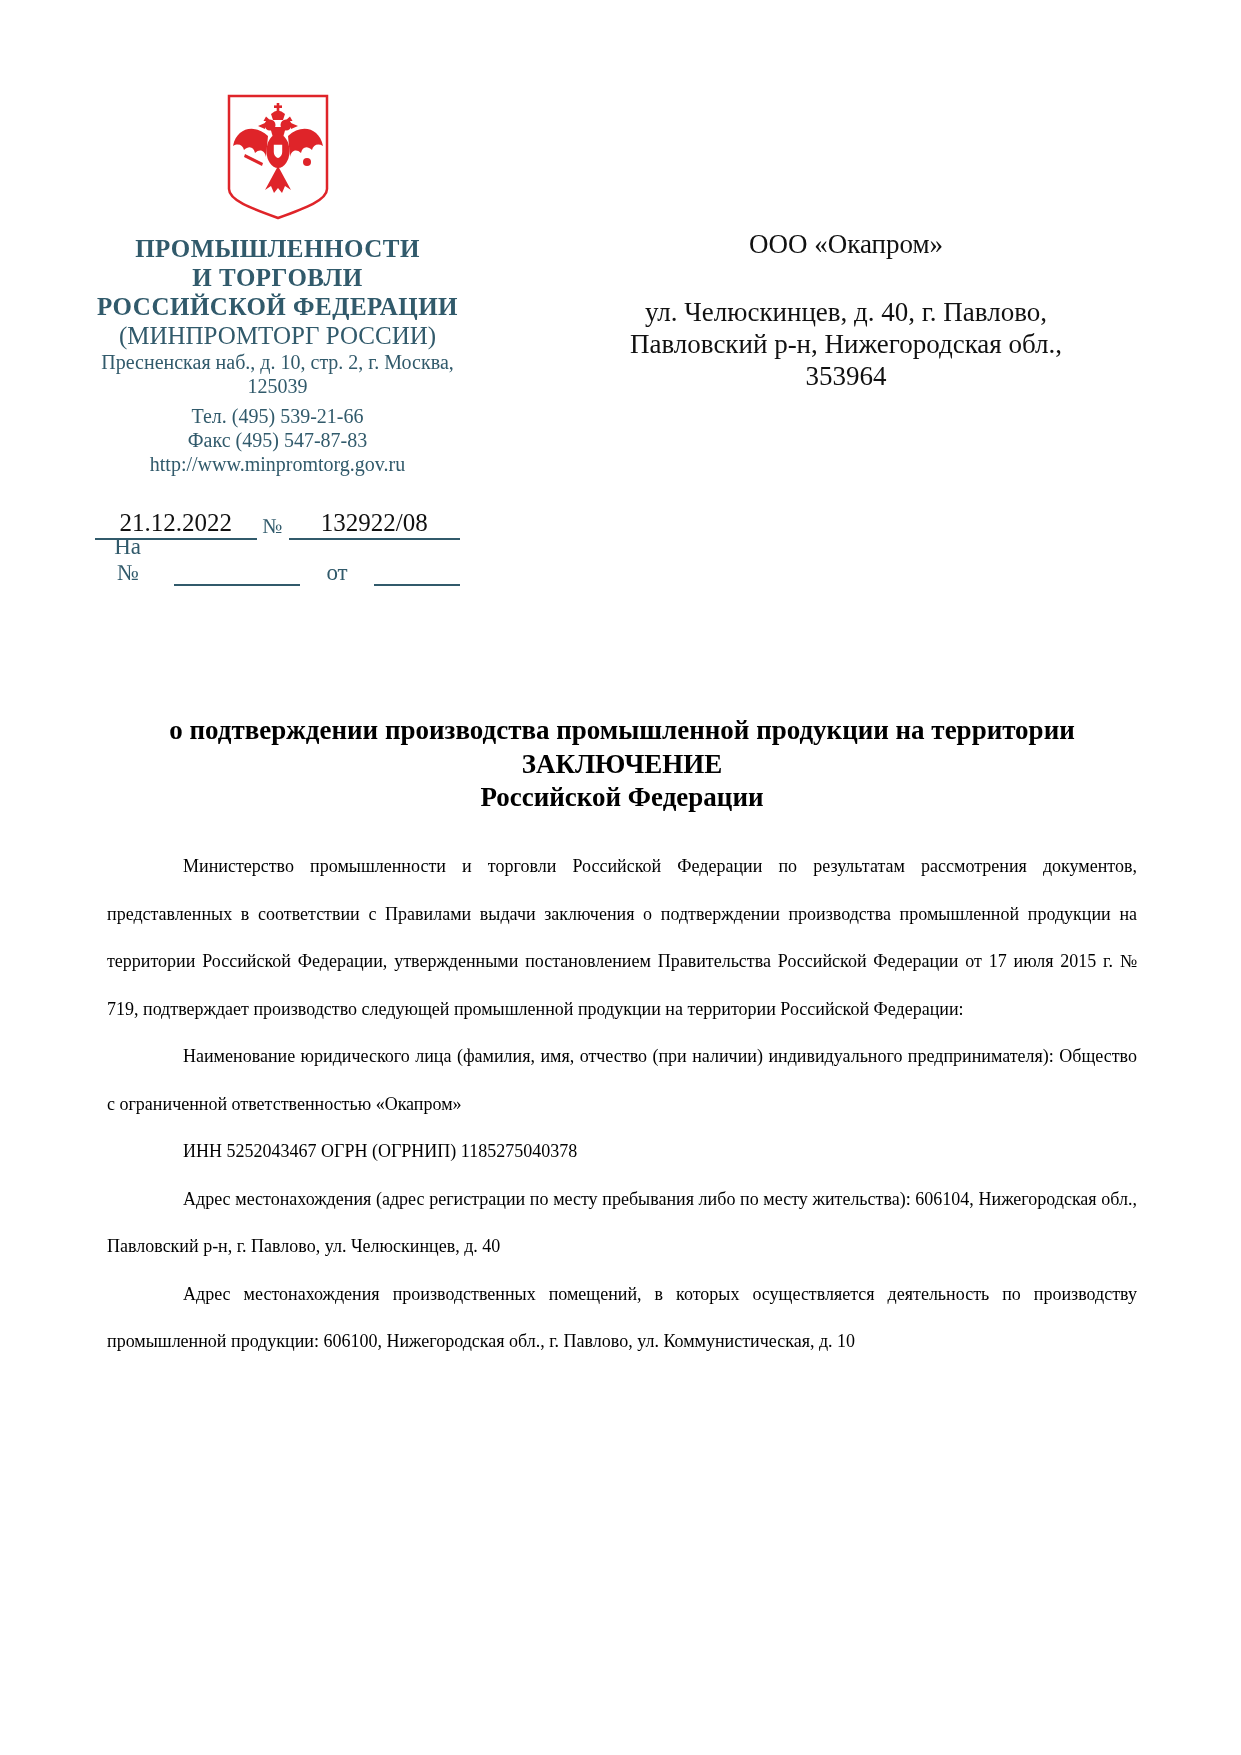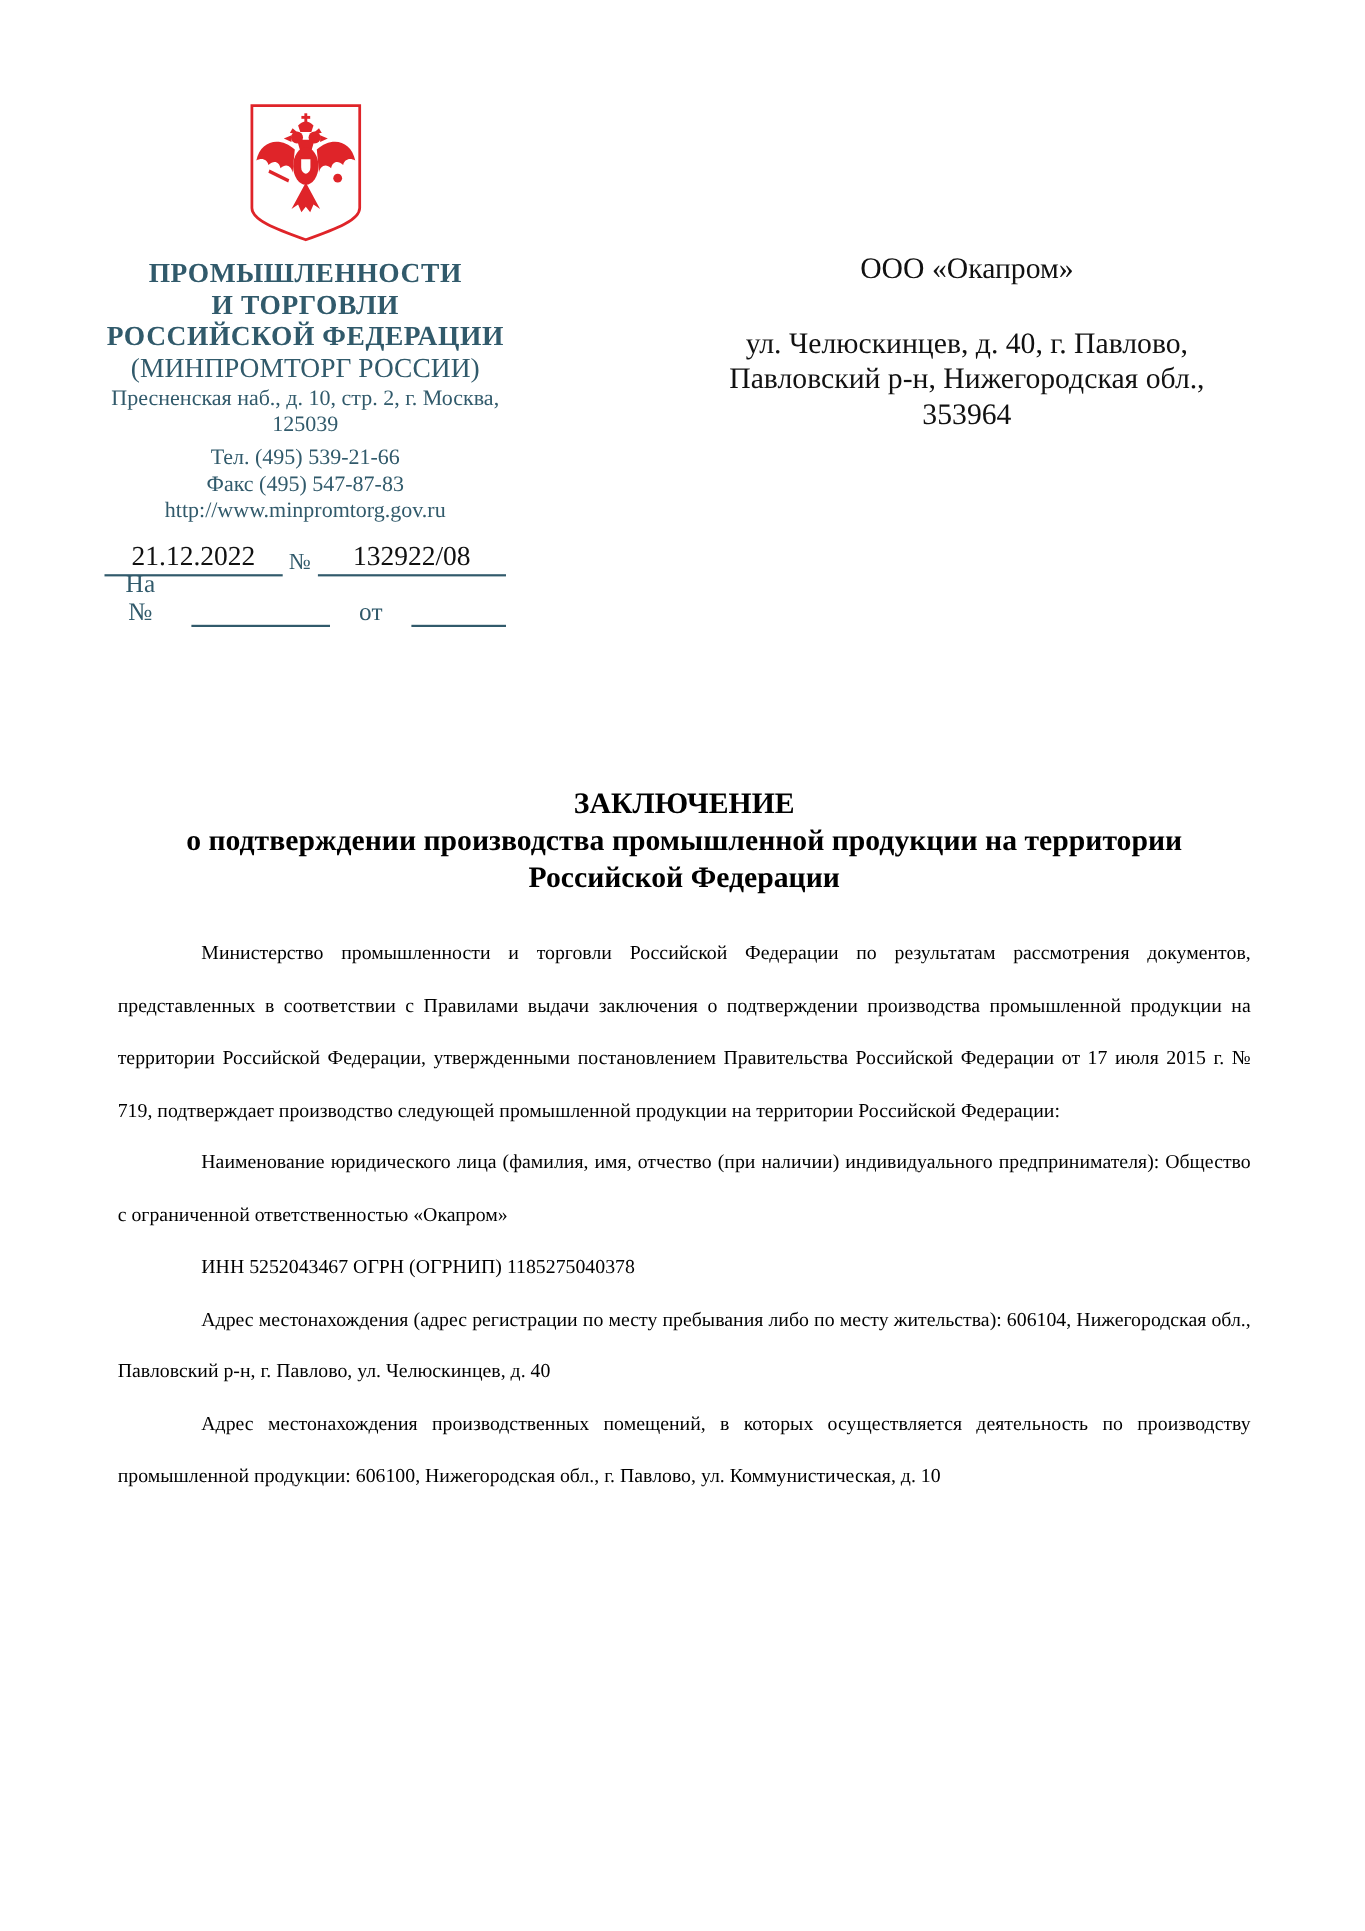--- a/index.html
+++ b/index.html
@@ -15,40 +15,40 @@
   .letterhead{
     position:absolute;top:92px;left:95px;width:365px;
     text-align:center;color:#315a6b;
   }
   .crest{display:block;margin:0 auto;}
   .ministry-name{margin-top:12px;font-weight:bold;font-size:25px;line-height:29px;letter-spacing:.5px;}
   .ministry-short{font-weight:normal;font-size:25px;line-height:29px;}
   .lh-address{font-size:20px;line-height:24px;}
   .lh-contacts{margin-top:6px;font-size:20px;line-height:24px;}
   .ref-row{
-    margin-top:18px;display:flex;align-items:flex-end;justify-content:center;
+    margin-top:34px;display:flex;align-items:flex-end;justify-content:center;
     font-size:25px;color:#111;height:30px;
   }
   .ref-line{
     display:inline-block;text-align:center;border-bottom:2px solid #315a6b;
     padding:0 4px 1px 4px;
   }
   .ref-date{width:158px;}
   .ref-num{width:168px;}
   .no-sign{color:#315a6b;font-size:21px;margin:0 6px 1px 6px;}
   .na-row{
     margin-top:20px;display:flex;align-items:flex-end;justify-content:flex-start;
     font-size:23px;color:#315a6b;height:26px;padding-left:10px;gap:16px;
   }
   .blank-line{display:inline-block;border-bottom:2px solid #315a6b;height:22px;}
   .blank-1{width:152px;margin:0 10px 0 8px;}
   .blank-2{width:104px;margin-left:10px;}
   
   .recipient{
-    position:absolute;top:228px;left:609px;width:540px;
+    position:absolute;top:228px;left:576px;width:540px;
     text-align:center;font-size:27px;line-height:32px;color:#111;
   }
   .recipient-address{margin-top:36px;}
   
   .doc-title{
     position:absolute;top:714px;left:107px;width:1030px;
     text-align:center;font-weight:bold;font-size:27px;line-height:33.5px;color:#000;
   }
   
   .doc-body{
@@ -119,22 +119,22 @@
   <div class="recipient">
     <div>ООО «Окапром»</div>
     <div class="recipient-address">
       <div>ул. Челюскинцев, д. 40, г. Павлово,</div>
       <div>Павловский р-н, Нижегородская обл.,</div>
       <div>353964</div>
     </div>
   </div>
 
   <div class="doc-title">
+    <div>о подтверждении производства промышленной продукции на территории</div>
     <div>ЗАКЛЮЧЕНИЕ</div>
-    <div>о подтверждении производства промышленной продукции на территории</div>
     <div>Российской Федерации</div>
   </div>
 
   <div class="doc-body">
     <p>Министерство промышленности и торговли Российской Федерации по результатам рассмотрения документов, представленных в соответствии с Правилами выдачи заключения о подтверждении производства промышленной продукции на территории Российской Федерации, утвержденными постановлением Правительства Российской Федерации от 17 июля 2015 г. № 719, подтверждает производство следующей промышленной продукции на территории Российской Федерации:</p>
     <p>Наименование юридического лица (фамилия, имя, отчество (при наличии) индивидуального предпринимателя): Общество с ограниченной ответственностью «Окапром»</p>
     <p>ИНН 5252043467 ОГРН (ОГРНИП) 1185275040378</p>
     <p>Адрес местонахождения (адрес регистрации по месту пребывания либо по месту жительства): 606104, Нижегородская обл., Павловский р-н, г. Павлово, ул. Челюскинцев, д. 40</p>
     <p>Адрес местонахождения производственных помещений, в которых осуществляется деятельность по производству промышленной продукции: 606100, Нижегородская обл., г. Павлово, ул. Коммунистическая, д. 10</p>
   </div>

